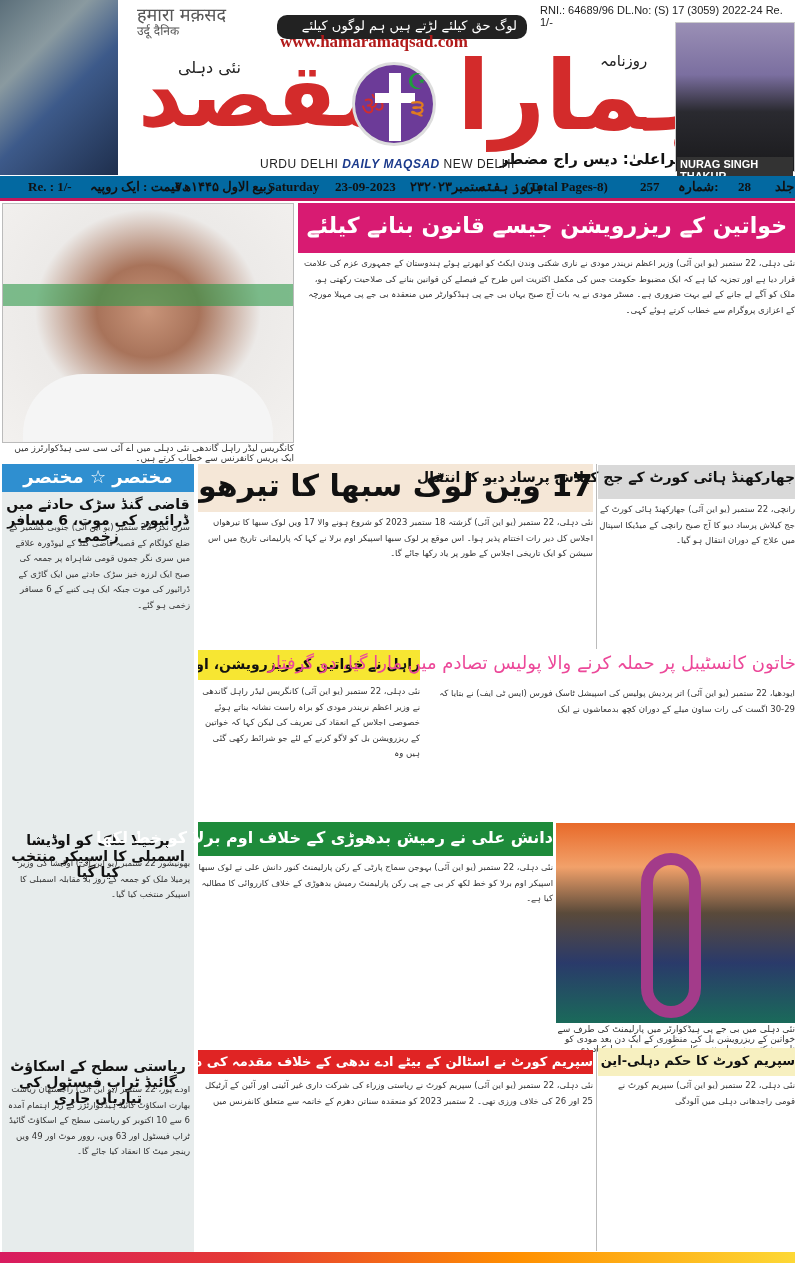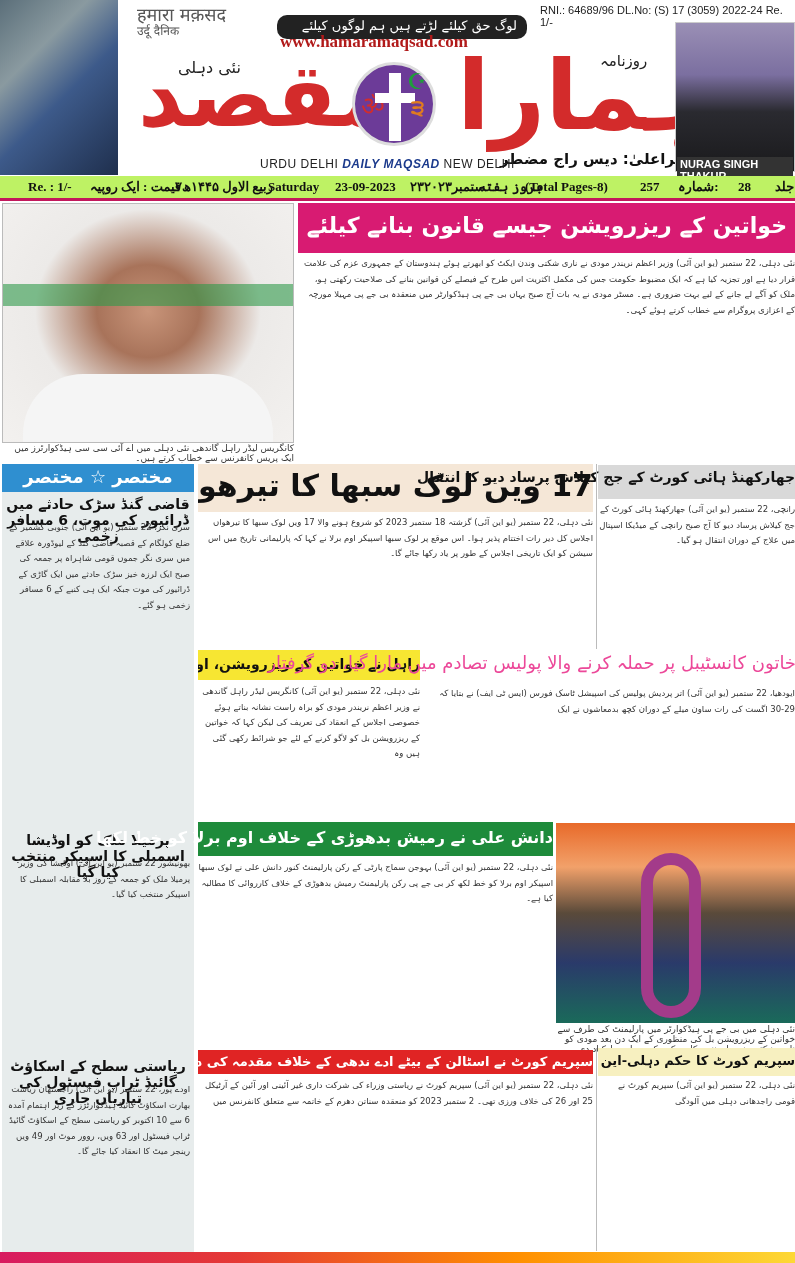--- a/index.html
+++ b/index.html
@@ -24,21 +24,21 @@
   #logo .om { position:absolute; left: 6px; top: 22px; color: #d12d2d; font-size: 26px; }
   #logo .cross { position:absolute; left: 34px; top: 8px; width: 12px; height: 68px; background: #fff; }
   #logo .crossbar { position:absolute; left: 20px; top: 28px; width: 40px; height: 10px; background: #fff; }
   #logo .moon { position:absolute; left: 52px; top: 4px; color: #1f9e3a; font-size: 22px; }
   #logo .khanda { position:absolute; left: 56px; top: 30px; color: #e07b1f; font-size: 22px; font-weight: bold; }
   #editor { left: 500px; top: 150px; font-size: 15px; color: #111; font-weight: bold; }
   #urdu-daily { left: 260px; top: 157px; font-size: 12px; color: #222; font-family: "Liberation Sans", sans-serif; letter-spacing: 0.5px; }
   #urdu-daily b { font-style: italic; color: #1b3a8c; }
   #cap-minister { left: 677px; top: 157px; font-size: 11px; color: #fff; background: #333; padding: 1px 3px; width: 116px; font-family: "Liberation Sans", sans-serif; font-weight: bold; }
   
-  #datebar { left: 0; top: 176px; width: 795px; height: 22px; background: #bef264; color: #111; font-family: "Liberation Serif", serif; font-size: 13px; font-weight: bold; }
+  #datebar { left: 0; top: 176px; width: 795px; height: 22px; background: #0369a1; color: #111; font-family: "Liberation Serif", serif; font-size: 13px; font-weight: bold; }
   #datebar span { position: absolute; top: 3px; }
   #datebar-bottom { left: 0; top: 198px; width: 795px; height: 3px; background: #c2185b; }
   
   #lead-photo { left: 2px; top: 203px; width: 292px; height: 240px; background: radial-gradient(ellipse at 50% 45%,#c9957a 0%,#a8735a 25%,#eceae8 55%,#f3f1ef 100%); border: 1px solid #bbb; }
   #lead-photo .flag1 { position:absolute; left: 0; top: 80px; width: 292px; height: 22px; background: #2e9a4a; opacity: .6; }
   #lead-photo .shirt { position:absolute; left: 20px; top: 170px; width: 250px; height: 70px; background: #f5f5f5; border-radius: 60px 60px 0 0; }
   #lead-caption { left: 2px; top: 443px; width: 292px; font-size: 9px; color: #333; }
   #lead-head { left: 298px; top: 203px; width: 497px; height: 50px; background: #d81b72; color: #fff; font-size: 22px; font-weight: bold; padding: 10px 8px; white-space: nowrap; overflow: hidden; }
   .col-text { font-size: 8.5px; line-height: 15.5px; color: #333; overflow: hidden; }
   

